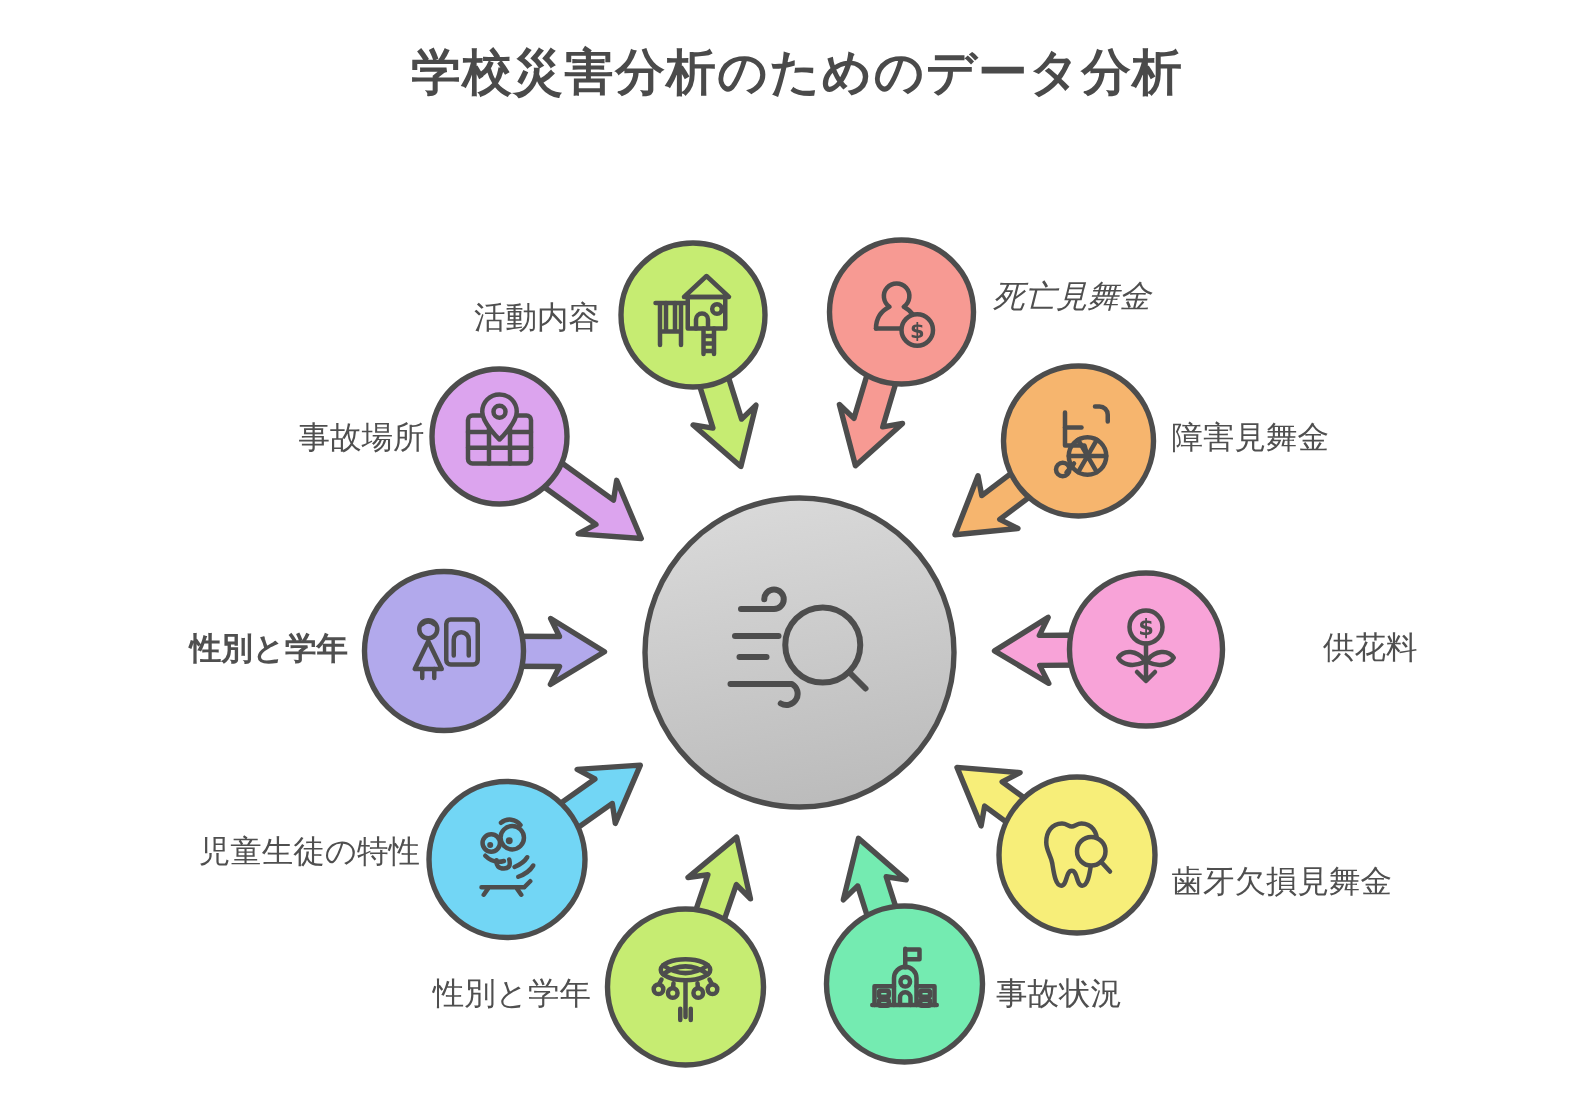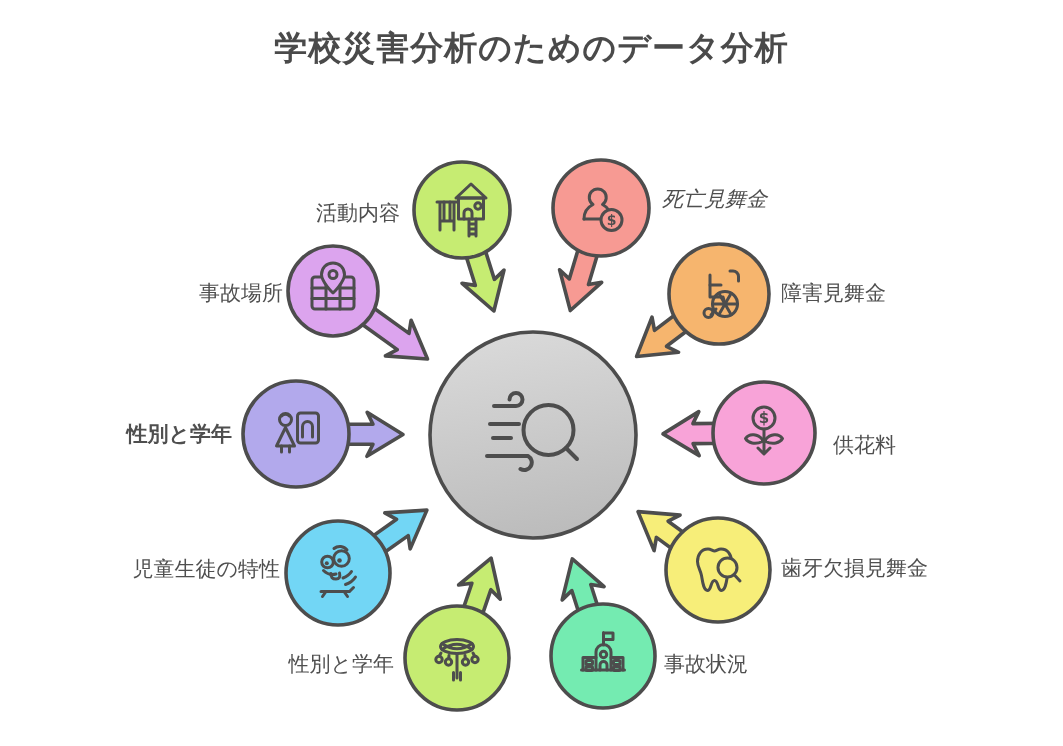--- a/index.html
+++ b/index.html
@@ -177,19 +177,19 @@
         <use transform="translate(571,624)" style="--fill:#74ebb1" href="#icon-school-icon" xlink:href="#icon-school-icon"></use>
       </g>
   </svg>
 
   <div id="labels">
       <div class="node-label align-right" style="left: 400px; top: 212px;">活動内容</div>
       <div class="node-label" style="left: 662px; top: 198px; font-style: italic;">死亡見舞金</div>
       <div class="node-label align-right" style="left: 283px; top: 292px;">事故場所</div>
       <div class="node-label" style="left: 781px; top: 292px;">障害見舞金</div>
       <div class="node-label align-right" style="left: 232px; top: 433px; font-weight: bold;">性別と学年</div>
-      <div class="node-label" style="left: 833px; top: 432px; margin-top: 12px;">供花料</div>
+      <div class="node-label" style="left: 882px; top: 432px;">供花料</div>
       <div class="node-label align-right" style="left: 280px; top: 570px; font-family: Liberation Mono, monospace;">児童生徒の特性</div>
-      <div class="node-label" style="left: 781px; top: 567px;">歯牙欠損見舞金</div>
+      <div class="node-label" style="left: 781px; top: 588px;">歯牙欠損見舞金</div>
       <div class="node-label align-right" style="left: 394px; top: 663px;">性別と学年</div>
       <div class="node-label" style="left: 664px; top: 663px;">事故状況</div>
     </div>
 </div>
 
 </body></html>

